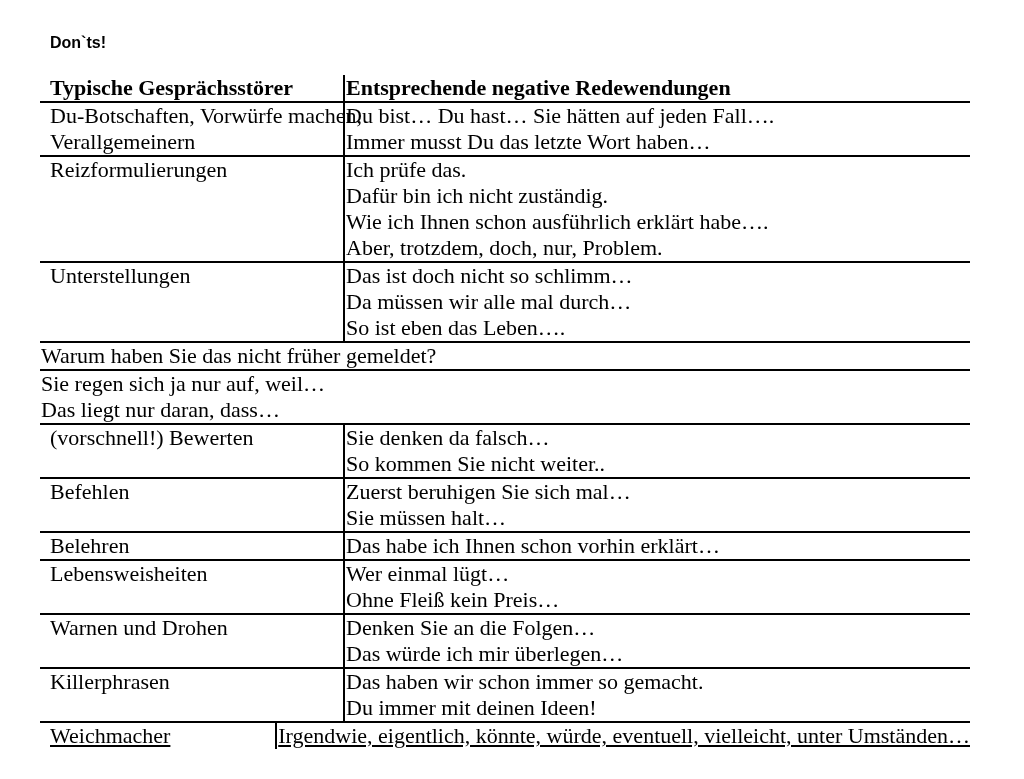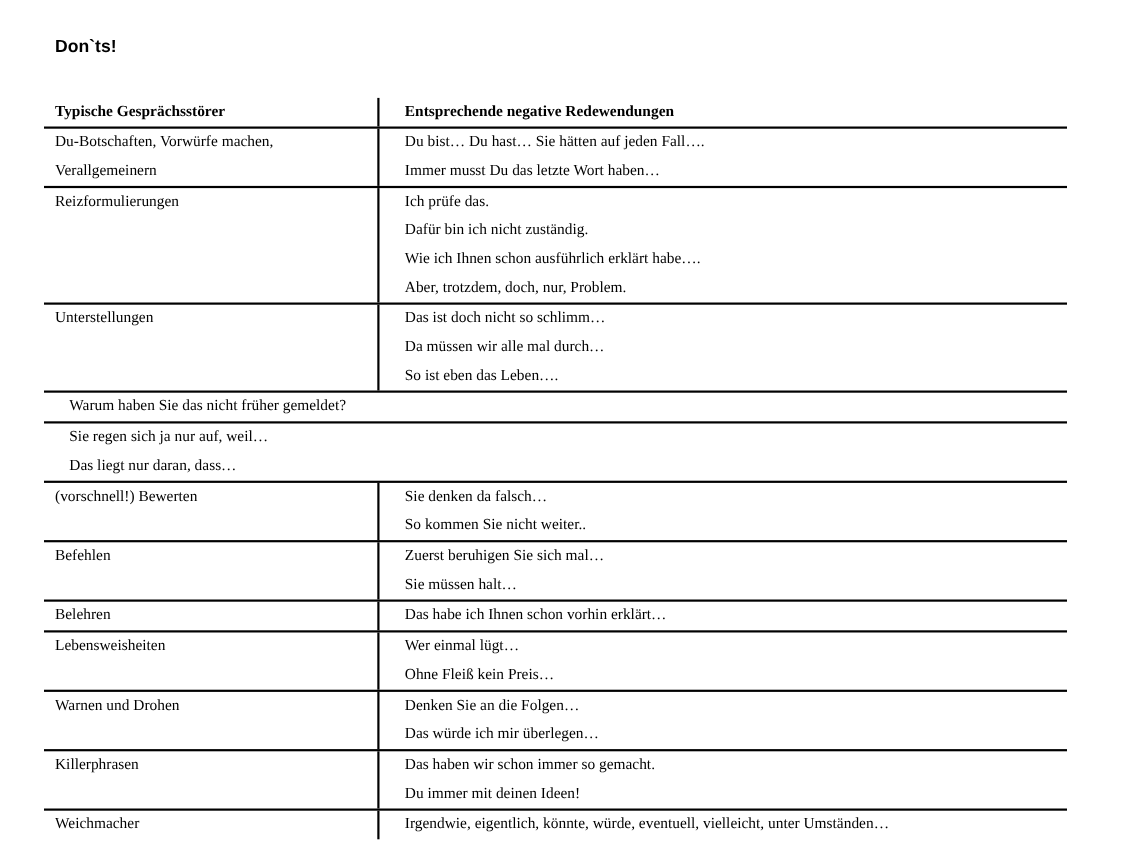--- a/index.html
+++ b/index.html
@@ -3,28 +3,28 @@
 <meta charset="utf-8">
 <style>
   html, body { margin: 0; padding: 0; background: #ffffff; }
   body { width: 1024px; height: 779px; position: relative; overflow: hidden; color: #000; }
   .title {
     position: absolute; left: 50px; top: 34px;
     font-family: "Liberation Sans", sans-serif; font-weight: bold; font-size: 16px;
     margin: 0;
   }
   .tbl {
-    position: absolute; left: 40px; top: 89px; width: 930px;
-    font-family: "Liberation Serif", serif; font-size: 14px;
+    position: absolute; left: 40px; top: 75px; width: 930px;
+    font-family: "Liberation Serif", serif; font-size: 22px;
   }
   .row { display: flex; border-bottom: 2px solid #000; }
-  .row.last { border-bottom: none; }
+  .row.last { border-bottom: none; text-decoration: underline; }
   .head { font-weight: bold; }
   .c1 { width: 305px; padding-left: 10px; box-sizing: border-box; border-right: 2px solid #000; }
-  .c2 { flex: 1; padding-left: 23px; }
+  .c2 { flex: 1; padding-left: 1px; }
   .line { height: 26px; line-height: 26px; white-space: nowrap; }
   .head .line { height: 26px; }
 </style>
 </head>
 <body>
 
 <h1 class="title">Don`ts!</h1>
 
 <div class="tbl">
   <div class="row head">

